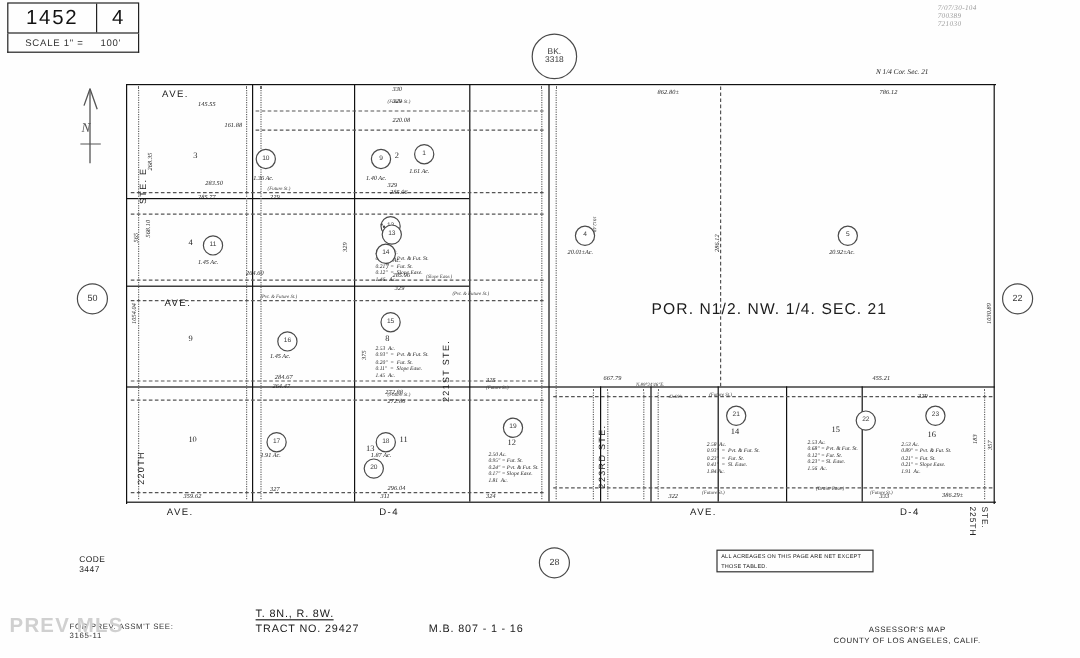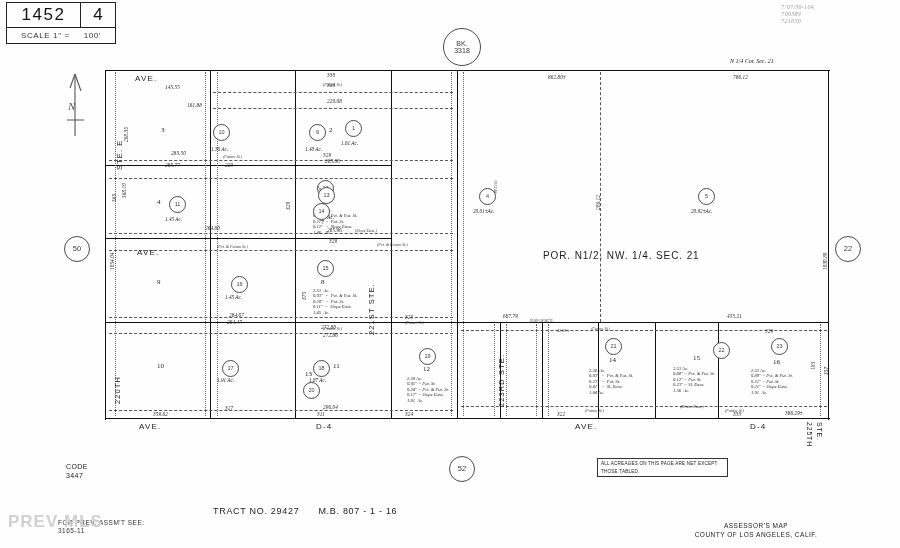--- a/index.html
+++ b/index.html
@@ -50,21 +50,21 @@
   .acre{position:absolute;font-size:5.2px;font-style:italic;color:#222;
         font-family:"Liberation Serif",serif;white-space:nowrap;}
   .street-h{position:absolute;font-size:8px;letter-spacing:1.2px;color:#222;
             font-family:"Liberation Sans",sans-serif;}
   .street-v{position:absolute;font-size:7.5px;letter-spacing:1.1px;color:#222;
             font-family:"Liberation Sans",sans-serif;
             writing-mode:vertical-rl;transform:rotate(180deg);white-space:nowrap;}
   .street-v2{position:absolute;font-size:7px;letter-spacing:.8px;color:#222;
             font-family:"Liberation Sans",sans-serif;
             writing-mode:vertical-rl;white-space:nowrap;}
-  .bigsec{position:absolute;font-size:10px;letter-spacing:.9px;color:#1c1c1c;
+  .bigsec{position:absolute;font-size:13px;letter-spacing:.9px;color:#1c1c1c;
           font-family:"Liberation Sans",sans-serif;white-space:nowrap;}
   .corner-lbl{position:absolute;font-size:6px;font-style:italic;color:#222;
               font-family:"Liberation Serif",serif;white-space:nowrap;}
   .table-blk{position:absolute;font-size:4.6px;font-style:italic;line-height:5.4px;
              color:#1f1f1f;font-family:"Liberation Serif",serif;white-space:pre;}
   .scrawl{position:absolute;font-size:4.1px;font-style:italic;color:#3a3a3a;
           font-family:"Liberation Serif",serif;white-space:nowrap;}
   .scrawl.r90{writing-mode:vertical-rl;}
 
   
@@ -113,21 +113,21 @@
     <span>BK.</span>
     <span>3318</span>
   </div>
   <div class="circ" style="left:64px;top:236px;width:24px;height:24px;font-size:7.5px;">
     <span>50</span>
   </div>
   <div class="circ" style="left:835px;top:236px;width:24px;height:24px;font-size:7.5px;">
     <span>22</span>
   </div>
   <div class="circ" style="left:449px;top:456px;width:24px;height:24px;font-size:7.5px;">
-    <span>52</span>
+    <span>28</span>
   </div>
 
   <div class="north">
     <svg width="40" height="80" viewBox="0 0 40 80">
       <path d="M17 78 L17 16" stroke="#555" stroke-width="1.1" fill="none"></path>
       <path d="M17 16 L12 30 M17 16 L23 33" stroke="#555" stroke-width="1.1" fill="none"></path>
       <path d="M9 62 L26 62" stroke="#555" stroke-width="1" fill="none"></path>
       <text x="10" y="52" font-size="11" font-family="Liberation Serif, serif" font-style="italic" fill="#555">N</text>
     </svg>
   </div>
@@ -409,21 +409,22 @@
   </span>
 
   <div class="notebox">ALL ACREAGES ON THIS PAGE ARE NET EXCEPT THOSE TABLED.</div>
 
   <div class="codeblk">
     <div>CODE</div>
     <div>3447</div>
   </div>
 
   <div class="foot-tract">
-    <div style="display:flex;gap:19px;">
+    <div><span class="u">T. 8N., R. 8W.</span></div>
+    <div style="display:flex;gap:58px;">
       <span>TRACT NO. 29427</span>
       <span>M.B. 807 -   1  -  16</span>
     </div>
   </div>
 
   <div class="foot-prev">
     <div>FOR PREV. ASSM'T SEE:</div>
     <div>3165-11</div>
   </div>
 

